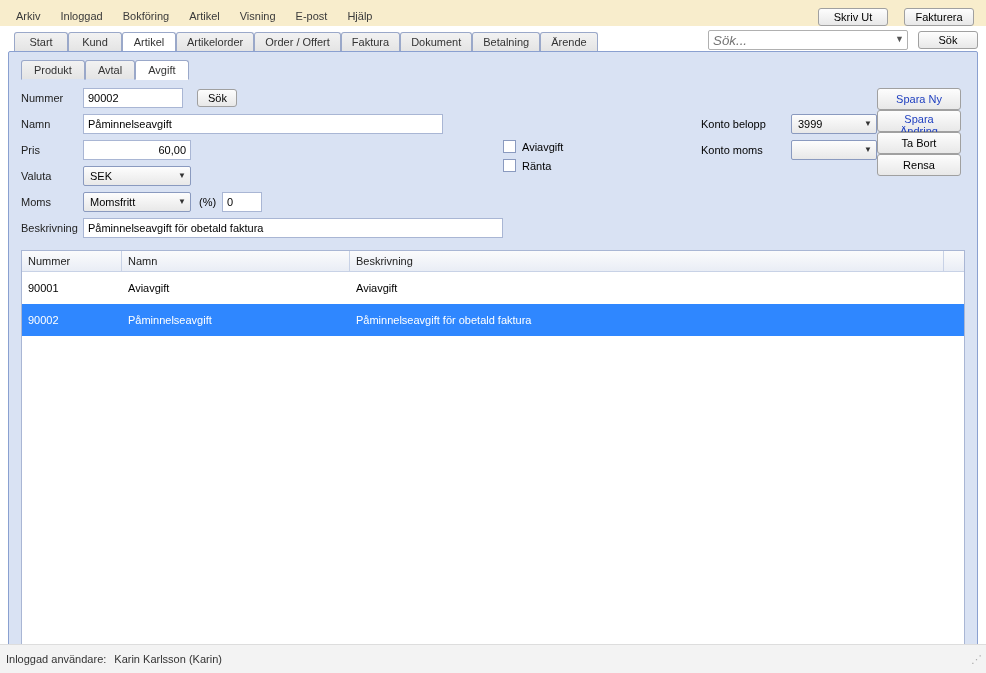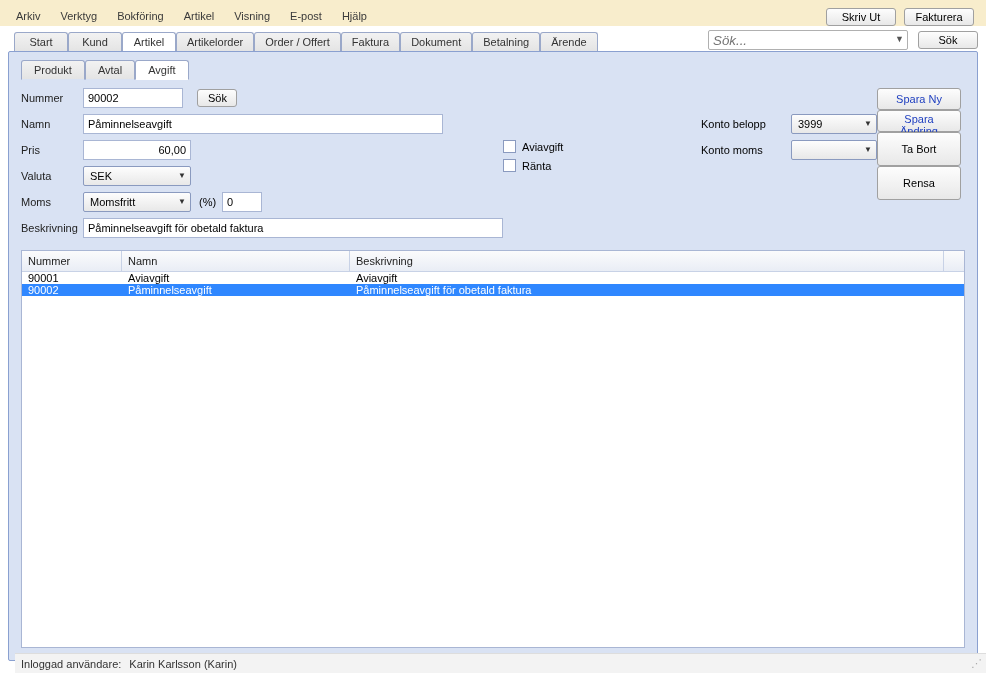--- a/index.html
+++ b/index.html
@@ -1,25 +1,25 @@
 <!DOCTYPE html>
 <html><head>
 <meta charset="utf-8">
 <style>
 * { box-sizing: border-box; margin: 0; padding: 0; }
 body { font-family: Tahoma, Arial, sans-serif; font-size: 11px; background: #fff; width: 986px; height: 673px; overflow: hidden; position: relative; }
 
 .menubar { background: #f8edcc; height: 26px; display: flex; align-items: flex-end; padding: 0 6px; }
 .menubar .menu-item { padding: 4px 10px; color: #3a3a3a; cursor: default; }
-.menubar-right { margin-left: auto; display: flex; gap: 8px; padding-right: 6px; margin-top: 17px; }
+.menubar-right { margin-left: auto; display: flex; gap: 16px; padding-right: 6px; margin-top: 17px; }
 
 .btn { background: linear-gradient(#fdfdfd,#e8e8e8); border: 1px solid #a0a0a0; border-radius: 3px; padding: 2px 10px; font-size: 11px; cursor: default; text-align: center; }
 .btn-wide { width: 70px; }
 .btn-action { width: 84px; height: 22px; color: #2040c0; }
-.btn-action2 { width: 84px; height: 34px; color: #000; }
+.btn-action2 { width: 84px; height: 22px; color: #000; }
 .search-input { width: 200px; height: 20px; border: 1px solid #b0b0b0; border-radius: 2px; padding: 0 18px 0 4px; font-style: italic; color: #888; background: #fff; position: relative; }
 .search-wrap { position: relative; }
 .search-wrap .dd-icon { position: absolute; right: 4px; top: 4px; font-size: 9px; color: #555; }
 
 .tabstrip { display: flex; gap: 0; padding: 0 10px; margin-top: -24px;}
 .tab { background: linear-gradient(#f2f2f2,#e4e4e4); border: 1px solid #9aa8c9; border-bottom: none; padding: 3px 10px; font-size: 11px; color: #333; border-radius: 3px 3px 0 0; margin-right: 0px; min-width: 54px; text-align: center; cursor: default; }
 .tab.active { background: #fff; font-weight: normal; position: relative; z-index: 2; }
 
 .frame { border: 1px solid #8aa0d0; margin: 0 8px 6px 8px; padding: 6px; background: #d9e2f3; height: 610px; border-radius: 2px; display: flex; flex-direction: column; }
 
@@ -46,39 +46,39 @@
 
 .grid { border: 1px solid #a9b6d4; background: #fff; margin-top: 6px; flex: 1; display: flex; flex-direction: column; overflow: hidden;}
 .grid-head { display: flex; background: linear-gradient(#fbfbfc,#e9edf5); border-bottom: 1px solid #c8d2e6; }
 .grid-head .gh { padding: 4px 6px; border-right: 1px solid #c8d2e6; font-size: 11px; color: #222; }
 .gh-num { width: 100px; }
 .gh-name { width: 228px; }
 .gh-desc { flex: 1; }
 .gh-sp { width: 20px; background: linear-gradient(#fbfbfc,#e9edf5);}
 .grid-body { flex:1; background:#fff; }
 .grow { display:flex; font-size:11px; }
-.grow div { padding: 0 6px; }
+.grow div { padding: 10px 6px; }
 .grow .c-num { width:100px; }
 .grow .c-name { width:228px; }
 .grow .c-desc { flex:1; }
 .grow.sel { background:#2f87ff; color:#fff; }
 
-.statusbar { position:absolute; left:0; bottom:0; right:0; height:20px; background:#f3f3f3; border-top:1px solid #ddd; padding:2px 6px; font-size:11px; color:#333; display:flex; align-items:center;margin-left:15px;}
+.statusbar { position:absolute; left:0; bottom:0; right:0; height:29px; background:#f3f3f3; border-top:1px solid #ddd; padding:2px 6px; font-size:11px; color:#333; display:flex; align-items:center;}
 .grip { margin-left:auto; color:#aaa; letter-spacing:-2px; }
 
 .top-area { position: relative; }
 .top-right-row { position:absolute; right:8px; top:2px; display:flex; gap:10px; align-items:center; }
 </style>
 </head>
 <body>
 
 <div class="top-area">
   <div class="menubar">
     <div class="menu-item">Arkiv</div>
-    <div class="menu-item">Verktyg</div>
+    <div class="menu-item">Inloggad</div>
     <div class="menu-item">Bokföring</div>
     <div class="menu-item">Artikel</div>
     <div class="menu-item">Visning</div>
     <div class="menu-item">E-post</div>
     <div class="menu-item">Hjälp</div>
     <div class="menubar-right">
       <button class="btn btn-wide">Skriv Ut</button>
       <button class="btn btn-wide">Fakturera</button>
     </div>
   </div>

